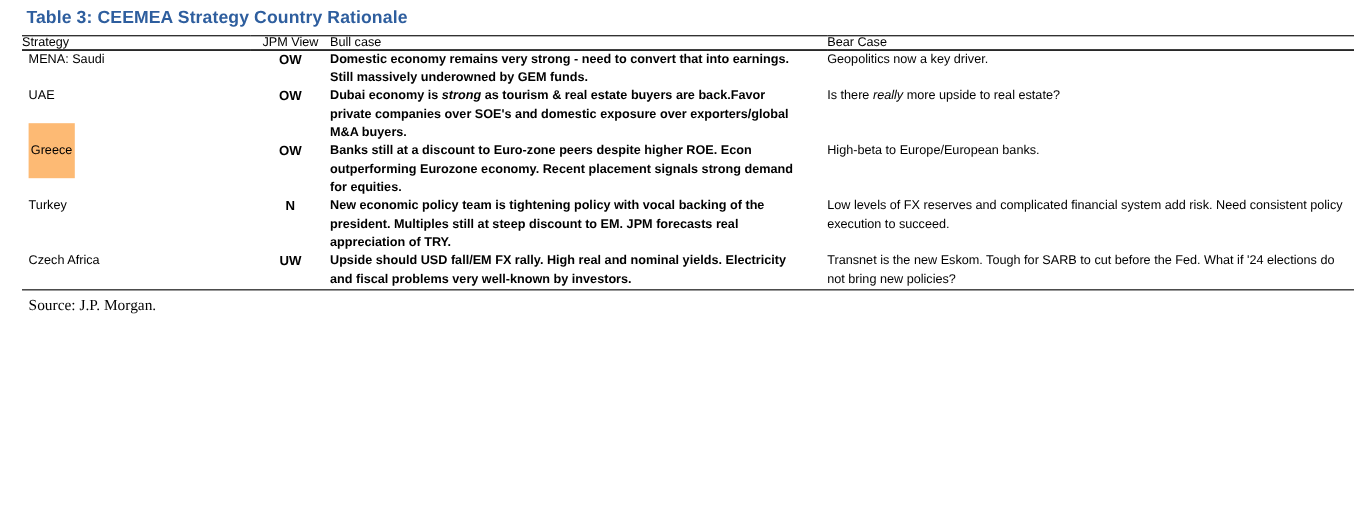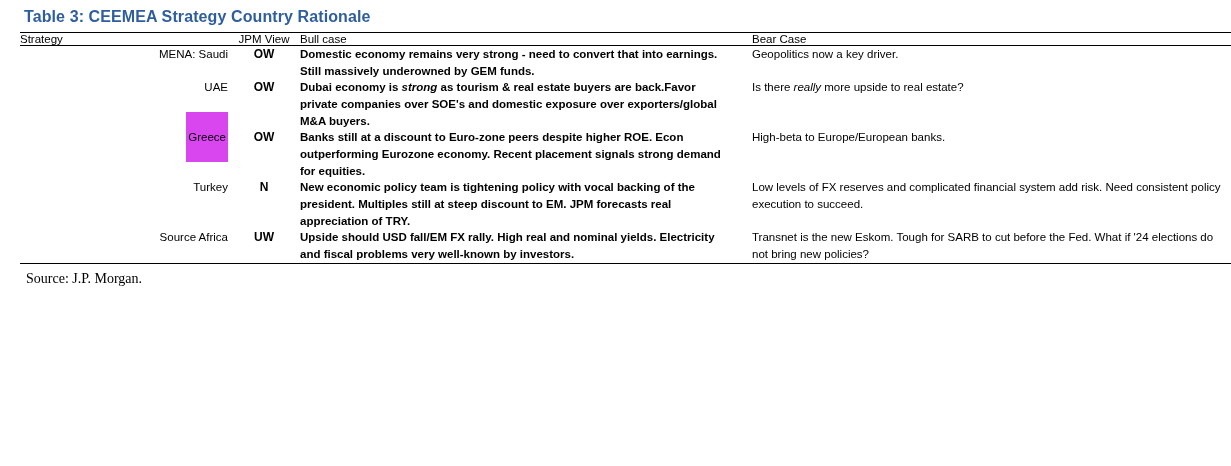--- a/index.html
+++ b/index.html
@@ -50,21 +50,20 @@
   .thead-row th.center {
     text-align: center;
   }
   .body-row td {
     font-size: 11.5px;
     line-height: 1.45;
     padding: 14px 8px 14px 6px;
   }
   .body-row td.country {
     padding-left: 6px;
-    text-align: right;
   }
   .body-row td.view {
     text-align: center;
     font-weight: bold;
     font-size: 12px;
   }
   .body-row td.bull {
     padding-right: 26px;
     font-weight: bold;
   }
@@ -76,21 +75,21 @@
     border-top: 1.2px solid #000000;
     margin: 0 10px;
     width: 1211px;
   }
   .source {
     font-size: 14px;
     padding: 7px 0 0 16px;
     font-family: Liberation Serif, serif;
   }
   .hl {
-    background: #d946ef;
+    background: #fdba74;
     padding: 19px 2px;
   }
   .italic {
     font-style: italic;
   }
   .col-country { width: 208px; }
   .col-view    { width: 72px; }
   .col-bull    { width: 452px; }
   .col-bear    { width: 479px; }
 </style>
@@ -141,21 +140,21 @@
 
 
       <tr class="body-row">
         <td class="country">Turkey</td>
         <td class="view">N</td>
         <td class="bull">New economic policy team is tightening policy with vocal backing of the president. Multiples still at steep discount to EM. JPM forecasts real appreciation of TRY.</td>
         <td class="bear">Low levels of FX reserves and complicated financial system add risk. Need consistent policy execution to succeed.</td>
       </tr>
 
       <tr class="body-row">
-        <td class="country">Source Africa</td>
+        <td class="country">Czech Africa</td>
         <td class="view">UW</td>
         <td class="bull">Upside should USD fall/EM FX rally. High real and nominal yields. Electricity and fiscal problems very well-known by investors.</td>
         <td class="bear">Transnet is the new Eskom. Tough for SARB to cut before the Fed. What if '24 elections do not bring new policies?</td>
       </tr>
     </tbody>
   </table>
 
   <div class="bottom-rule"></div>
   <div class="source">Source: J.P. Morgan.</div>
 </div>

